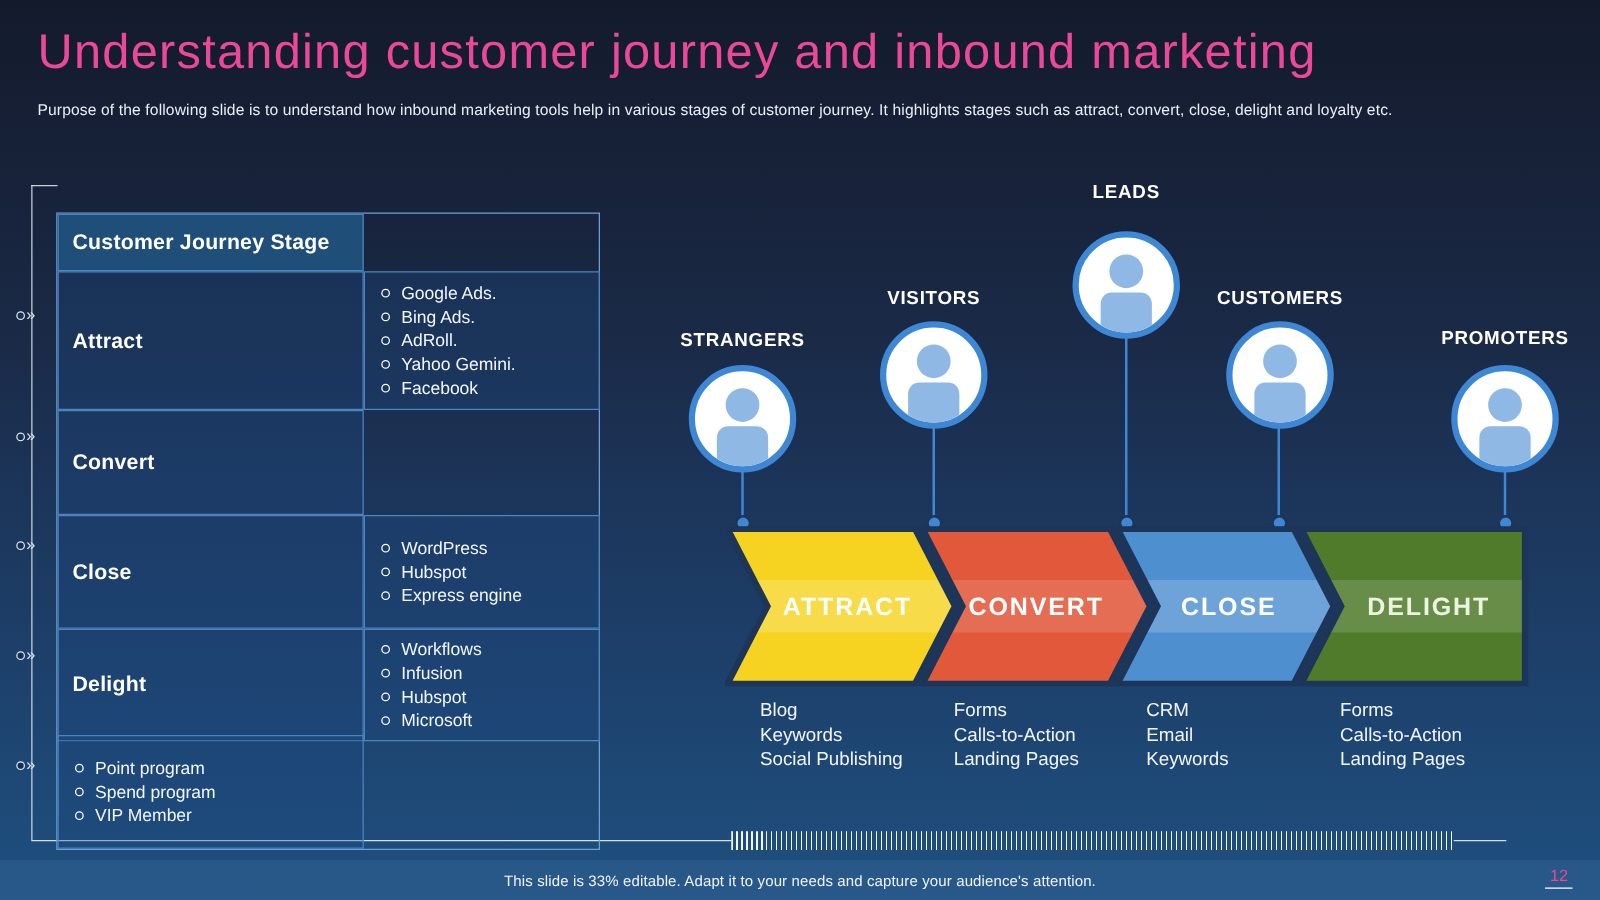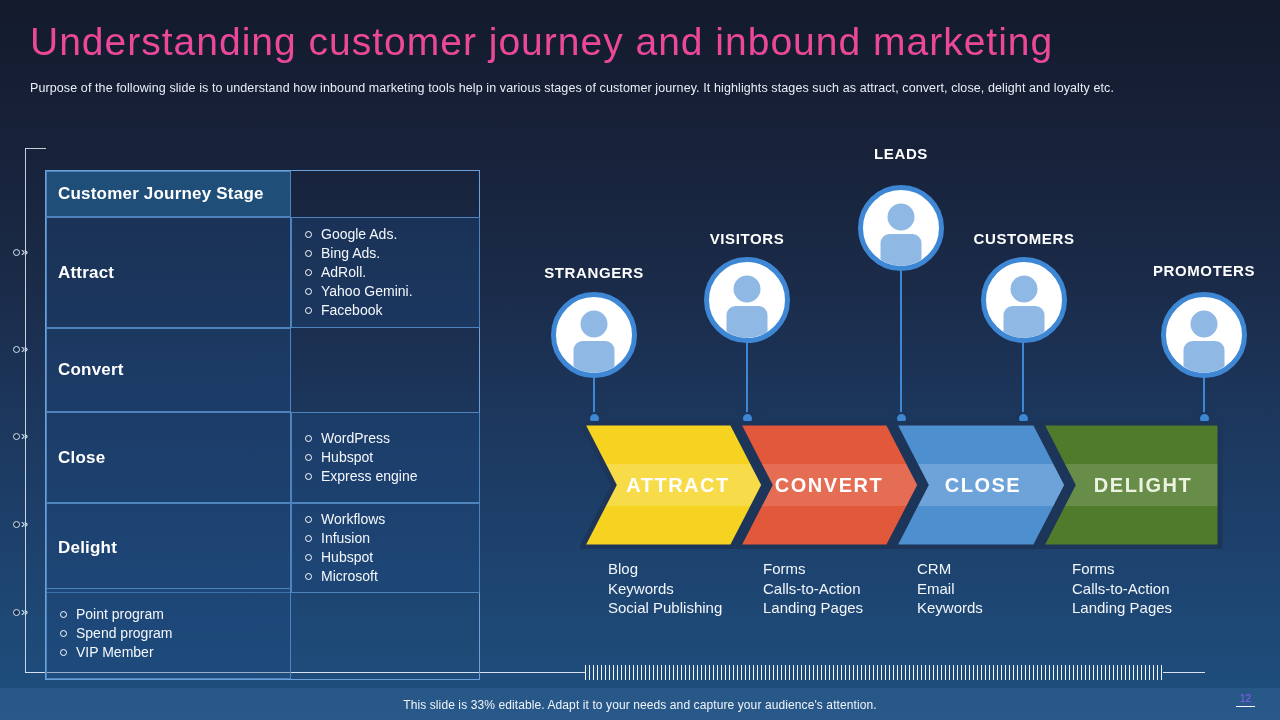--- a/index.html
+++ b/index.html
@@ -72,21 +72,21 @@
   .arrows text { font-family: "Liberation Sans", sans-serif; font-weight: bold; font-size: 20px; letter-spacing: 1.5px; }
   
   .stage-tools { position: absolute; top: 559px; font-size: 15px; line-height: 19.5px; color: #f2f6fa; }
   
   .footer-strip { position: absolute; left: 0; top: 688px; width: 1280px; height: 32px; background: rgba(130,180,230,0.10); }
   .footer-note {
     position: absolute; left: 0; top: 698px; width: 1280px; text-align: center;
     font-size: 12px; color: #f0f4fa; letter-spacing: 0.1px;
   }
   .page-num {
-    position: absolute; left: 1236px; top: 693px; font-size: 10px; color: #8b5cf6;
+    position: absolute; left: 1236px; top: 693px; font-size: 13px; color: #ec4899;
     border-bottom: 1px solid #fff; padding: 0 4px 2px;
   }
 </style>
 </head>
 <body>
 
 <h1 class="title">Understanding customer journey and inbound marketing</h1>
 <p class="subtitle">Purpose of the following slide is to understand how inbound marketing tools help in various stages of customer journey. It highlights stages such as attract, convert,  close, delight and loyalty etc.</p>
 
 <div class="vline"></div>

